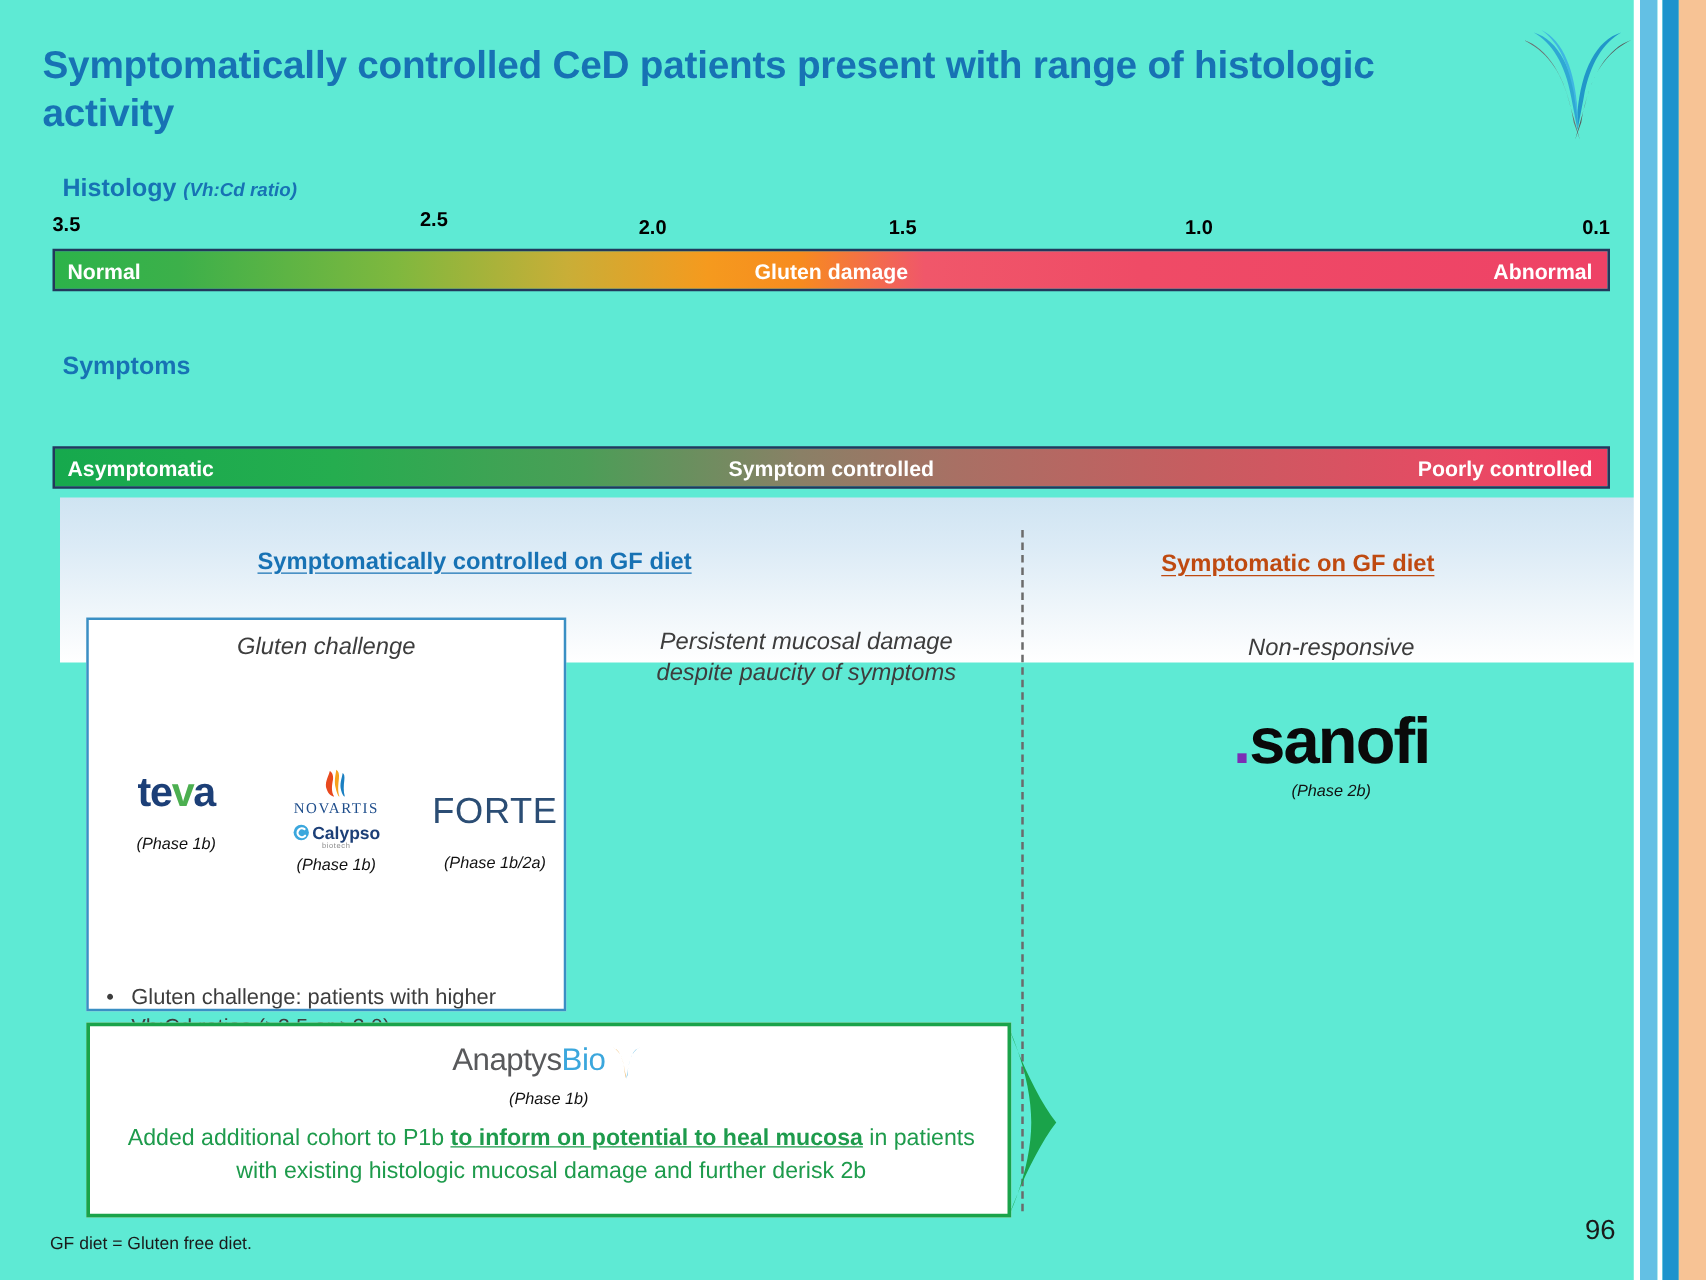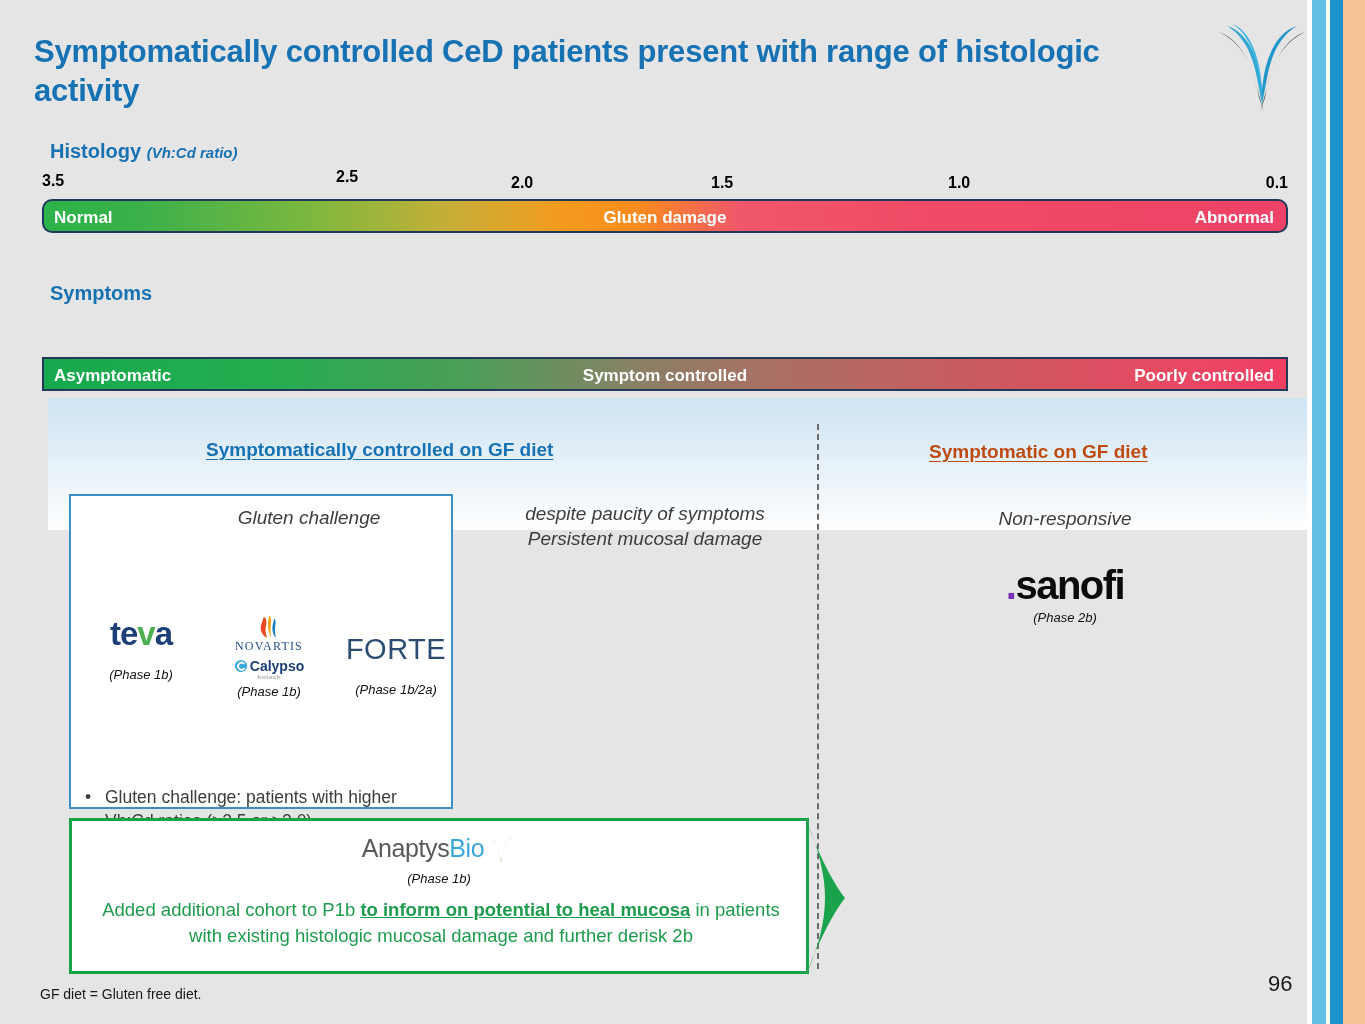--- a/index.html
+++ b/index.html
@@ -3,21 +3,21 @@
 <meta charset="utf-8">
 <style>
   html,body{margin:0;padding:0;}
   body{
     width:1365px;height:1024px;
     background:#ffffff;
     font-family:"Liberation Sans", sans-serif;
     overflow:hidden;
     position:relative;
   }
-  .slide{position:absolute;inset:0;background:#e5e5e5;}
+  .slide{position:absolute;inset:0;background:#5eead4;}
 
   
   .stripes{position:absolute;top:0;right:0;width:58px;height:1024px;display:flex;}
   .stripe{height:100%;}
   .s-white{width:5px;background:#ffffff;}
   .s-lblue{width:14px;background:#63c0e4;}
   .s-white2{width:4px;background:#ffffff;}
   .s-dblue{width:13px;background:#1d93cd;}
   .s-peach{width:22px;background:#f7c395;}
 
@@ -45,21 +45,20 @@
     position:absolute;left:42px;width:1246px;height:34px;
     border:2px solid #22395c;box-sizing:border-box;
   }
   .bar-hist{top:199px;
     background:linear-gradient(90deg,
       #2cb34a 0%, #3cb04a 8%,
       #7fb83e 22%, #c9ae37 33%,
       #f59a1e 42%, #f78b1f 48%,
       #f0576a 56%, #ef4b66 70%,
       #ee4266 100%);
-    border-radius:10px;
   }
   .bar-symp{top:325px;
     background:linear-gradient(90deg,
       #16a94d 0%, #25ad4f 18%,
       #4b9e57 34%, #8a8066 48%,
       #a87064 58%, #c85c60 74%,
       #ea4864 92%, #ef3d62 100%);
     margin-top:32px;
   }
   .bar-text{
@@ -95,21 +94,21 @@
   .head-left{left:206px;top:439px;color:#1772b4;}
   .head-right{left:929px;top:441px;color:#bf4a10;}
 
   
   .blue-box{
     position:absolute;left:69px;top:494px;width:384px;height:315px;
     border:2px solid #3a8fc4;box-sizing:border-box;background:#fff;
   }
   .gc-title{
     position:absolute;left:0;top:10px;width:100%;text-align:center;
-    font-size:19px;font-style:italic;color:#3d3d3d;line-height:1.28;padding-left:48px;
+    font-size:19px;font-style:italic;color:#3d3d3d;line-height:1.28;
   }
   .logos{position:absolute;left:0;top:99px;width:100%;height:125px;margin-top:20px;}
   .logo-cell{position:absolute;text-align:center;}
   .lc-1{left:10px;width:120px;}
   .lc-2{left:138px;width:120px;}
   .lc-3{left:266px;width:118px;}
   .phase{font-size:13px;font-style:italic;color:#111;margin-top:4px;}
 
   .teva-word{font-size:33px;font-weight:bold;color:#1c3f77;letter-spacing:-1px;}
   .teva-word .g{color:#4caf50;}
@@ -158,21 +157,21 @@
 
   
   .green-arrow{position:absolute;left:805px;top:820px;width:46px;height:155px;}
 
   
   .nonresp{
     position:absolute;left:929px;top:508px;width:272px;text-align:center;
     font-size:19px;font-style:italic;color:#3d3d3d;
   }
   .sanofi-wrap{position:absolute;left:929px;top:563px;width:272px;text-align:center;}
-  .sanofi-word{font-size:40px;font-weight:bold;color:#0a0a0a;letter-spacing:-1.5px;}
+  .sanofi-word{font-size:52px;font-weight:bold;color:#0a0a0a;letter-spacing:-1.5px;}
   .sanofi-word .dot{color:#7b2fb5;}
   .sanofi-phase{font-size:13px;font-style:italic;color:#111;margin-top:2px;}
   .right-body{
     position:absolute;left:882px;top:651px;width:400px;
     font-size:17.5px;color:#1f78ab;line-height:1.38;
   }
 
   
   .footnote{
     position:absolute;left:40px;top:986px;
@@ -275,22 +274,22 @@
     </div>
 
 
     <div class="bullet-row">
       <span class="bullet-dot">•</span>
       <span>Gluten challenge: patients with higher Vh:Cd ratios (&gt;2.5 or &gt;2.0)</span>
     </div>
   </div>
 
   <div class="mid-note">
+    <div>Persistent mucosal damage</div>
     <div>despite paucity of symptoms</div>
-    <div>Persistent mucosal damage</div>
   </div>
 
   <div class="green-box">
     <div class="anaptys-logo-row">
       <span class="anaptys-word"><span>Anaptys</span><span class="bio">Bio</span></span>
       <span style="line-height:0;">
         <svg viewBox="0 0 34 34" width="30" height="30" aria-hidden="true">
           <path d="M4 5 C13 9 15 20 16 31 L17 34 L15 23 C13 14 11 8 4 5 Z" fill="#e8a33d"></path>
           <path d="M30 5 C21 9 19 20 18 31 L17 34 L19 23 C21 14 23 8 30 5 Z" fill="#3ba7dd"></path>
         </svg>

